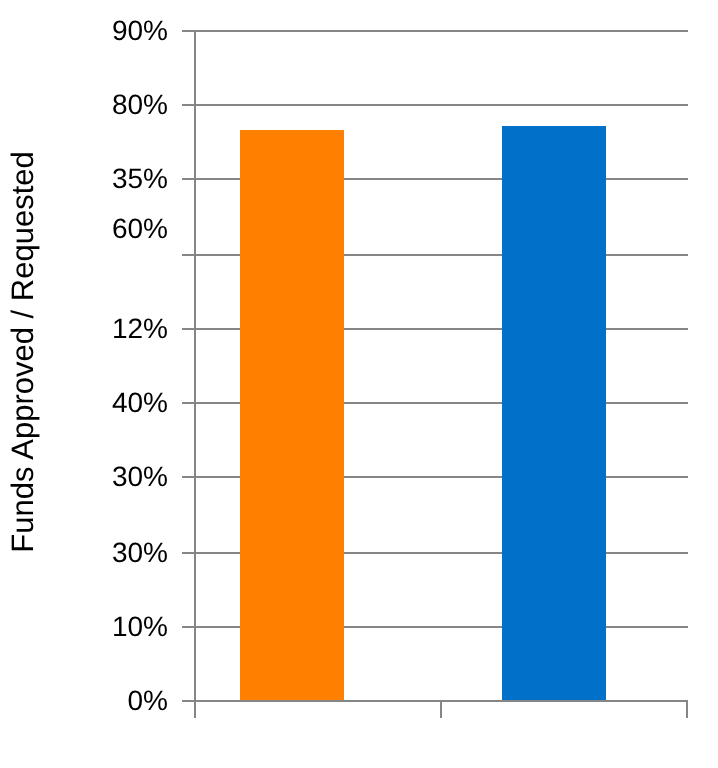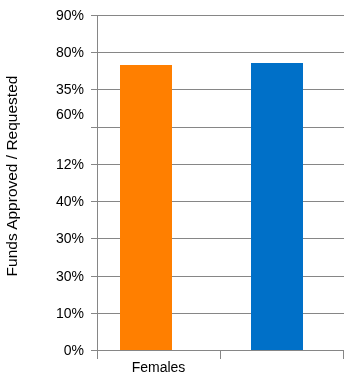--- a/index.html
+++ b/index.html
@@ -189,16 +189,15 @@
       <div class="y-axis-tick" style="top: 312.778px;"></div>
       <div class="y-axis-tick" style="top: 350px;"></div>
     </div>
   <div id="cat-ticks">
       <div class="cat-tick" style="left: 97px;"></div>
       <div class="cat-tick" style="left: 220px;"></div>
       <div class="cat-tick" style="left: 343px;"></div>
     </div>
 
   <div id="x-tick-labels">
-      <div class="x-tick-label" style="left: 0px;">Females</div>
     </div>
 
 </div>
 
 </body></html>

